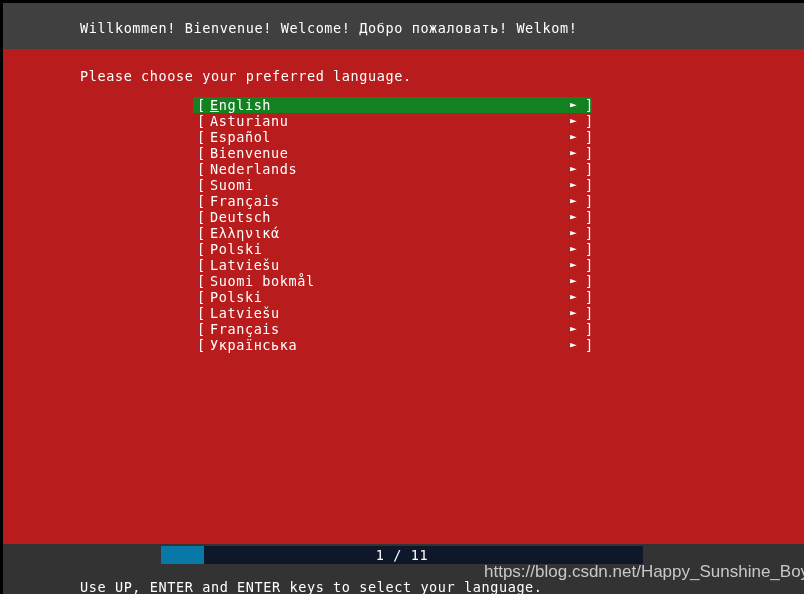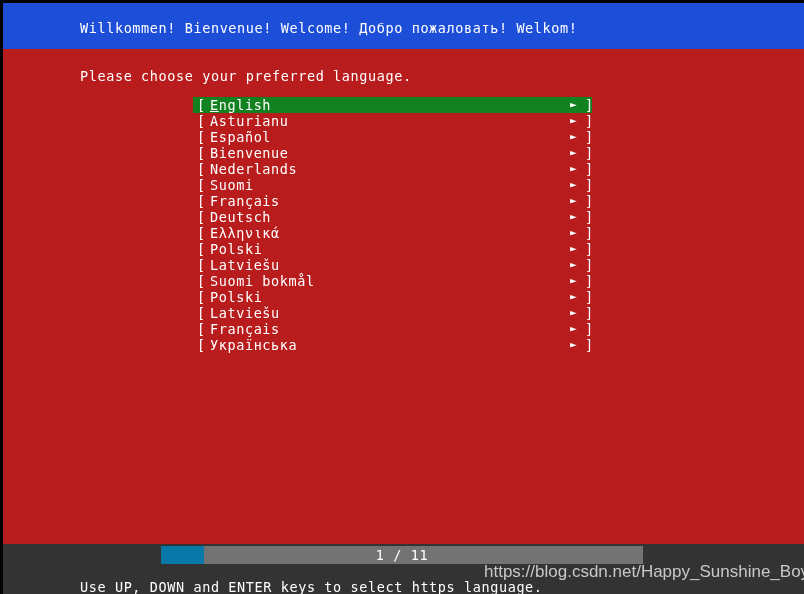--- a/index.html
+++ b/index.html
@@ -170,21 +170,21 @@
   }
 </style>
 </head>
 <body>
 
 <div id="screen">
 
   <div class="edge-top"></div>
   <div class="edge-left"></div>
 
-  <div class="header" style="background: #1d4ed8; text-decoration: underline;">
+  <div class="header" style="background: #404040; text-decoration: underline;">
     <div class="header-title">Willkommen! Bienvenue! Welcome! Добро пожаловать! Welkom!</div>
   </div>
 
   <div class="body-area">
     <div class="prompt">Please choose your preferred language.</div>
     <div class="lang-list">
         <div class="lang-row selected" style="background: rgb(18, 129, 32);"><span class="lang-bracket-open">[</span><span class="lang-label"><span class="mnemonic">E</span>nglish</span><span class="lang-arrow">►</span><span class="lang-bracket-close">]</span></div>
         <div class="lang-row"><span class="lang-bracket-open">[</span><span class="lang-label">Asturianu</span><span class="lang-arrow">►</span><span class="lang-bracket-close">]</span></div>
         <div class="lang-row"><span class="lang-bracket-open">[</span><span class="lang-label">Español</span><span class="lang-arrow">►</span><span class="lang-bracket-close">]</span></div>
         <div class="lang-row"><span class="lang-bracket-open">[</span><span class="lang-label">Bienvenue</span><span class="lang-arrow">►</span><span class="lang-bracket-close">]</span></div>
@@ -197,21 +197,21 @@
         <div class="lang-row"><span class="lang-bracket-open">[</span><span class="lang-label">Latviešu</span><span class="lang-arrow">►</span><span class="lang-bracket-close">]</span></div>
         <div class="lang-row"><span class="lang-bracket-open">[</span><span class="lang-label">Suomi bokmål</span><span class="lang-arrow">►</span><span class="lang-bracket-close">]</span></div>
         <div class="lang-row"><span class="lang-bracket-open">[</span><span class="lang-label">Polski</span><span class="lang-arrow">►</span><span class="lang-bracket-close">]</span></div>
         <div class="lang-row"><span class="lang-bracket-open">[</span><span class="lang-label">Latviešu</span><span class="lang-arrow">►</span><span class="lang-bracket-close">]</span></div>
         <div class="lang-row"><span class="lang-bracket-open">[</span><span class="lang-label">Français</span><span class="lang-arrow">►</span><span class="lang-bracket-close">]</span></div>
         <div class="lang-row"><span class="lang-bracket-open">[</span><span class="lang-label">Українська</span><span class="lang-arrow">►</span><span class="lang-bracket-close">]</span></div>
       </div>
   </div>
 
   <div class="footer" style="background: rgb(51, 51, 51);">
-    <div class="progress-track" style="background: #737373;">
+    <div class="progress-track" style="background: #0f172a;">
       <div class="progress-fill" style="background: rgb(8, 120, 168); width: 9%;"></div>
       <div class="progress-label">1 / 11</div>
     </div>
     <div class="watermark">https://blog.csdn.net/Happy_Sunshine_Boy</div>
-    <div class="hint">Use UP, DOWN and ENTER keys to select https language.</div>
+    <div class="hint">Use UP, ENTER and ENTER keys to select your language.</div>
   </div>
 
 </div>
 
 </body></html>

